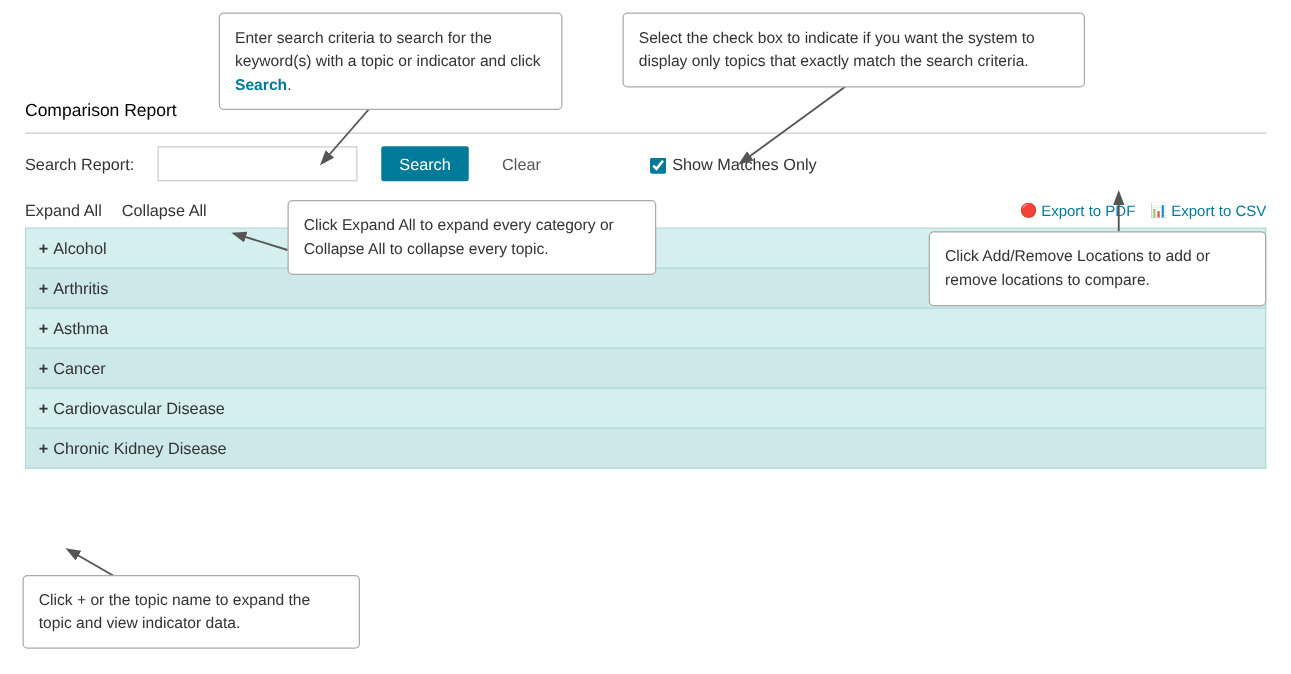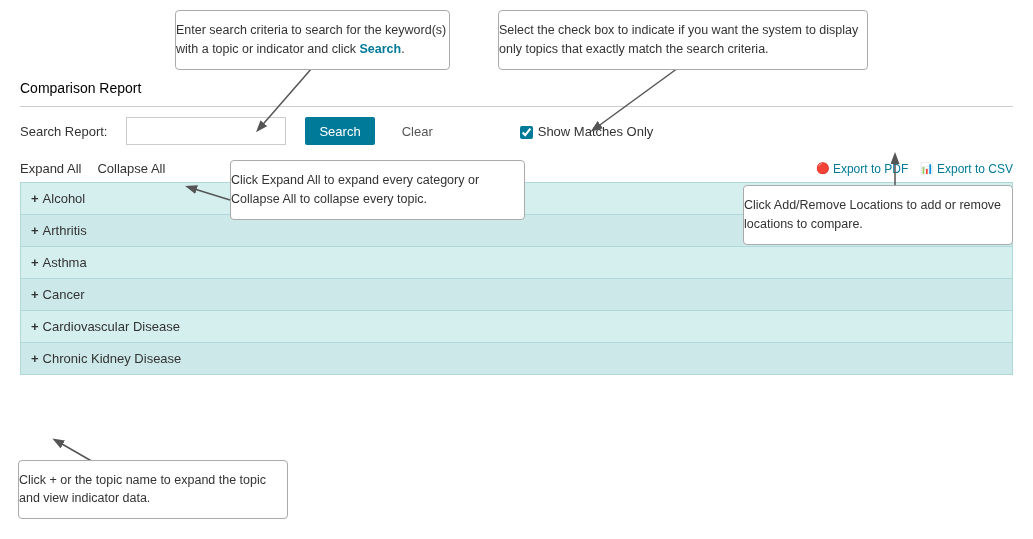--- a/index.html
+++ b/index.html
@@ -12,21 +12,21 @@
       position: relative;
       overflow: hidden;
     }
 
     
     .tooltip-box {
       position: absolute;
       background: #fff;
       border: 1px solid #aaa;
       border-radius: 4px;
-      padding: 10px 0;
+      padding: 10px 12px;
       font-size: 12.5px;
       color: #333;
       line-height: 1.5;
       z-index: 10;
     }
     .tooltip-box .highlight {
       color: #007a99;
       font-weight: bold;
     }
 

